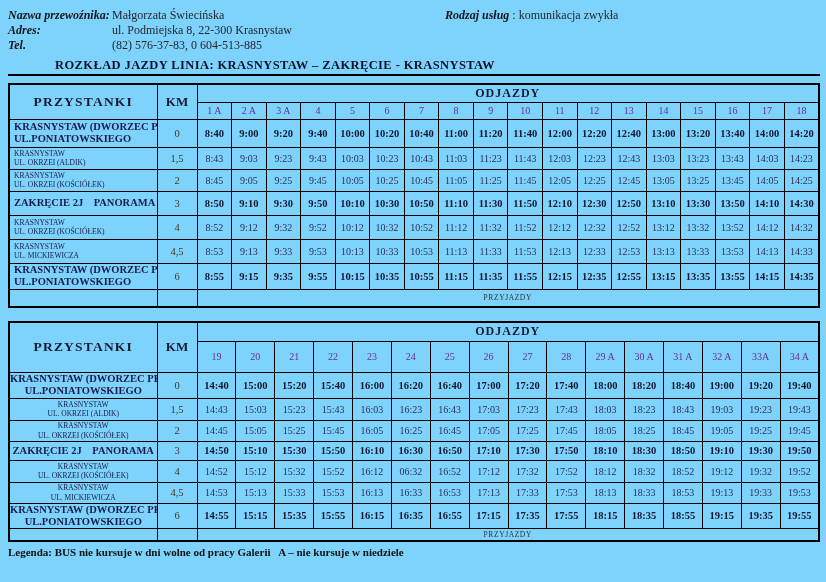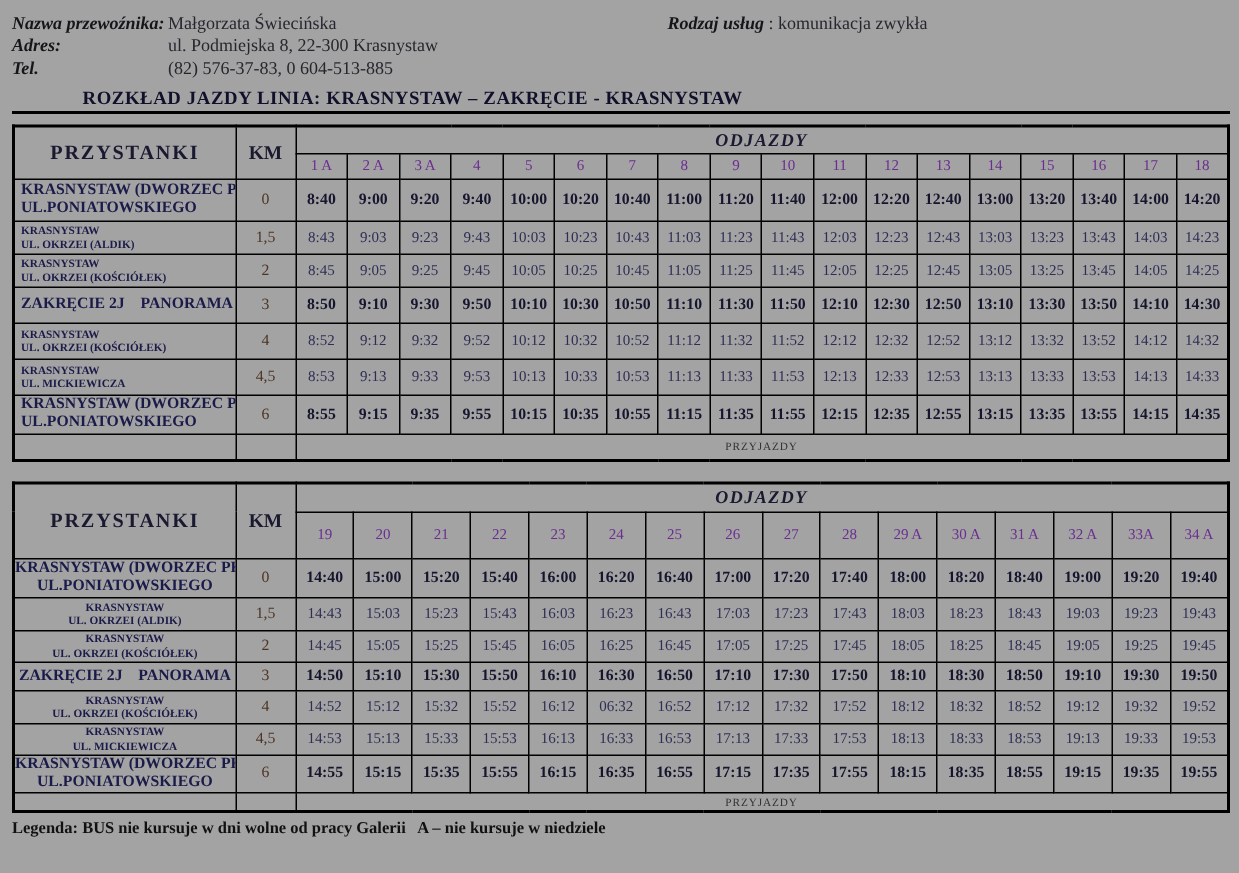--- a/index.html
+++ b/index.html
@@ -1,18 +1,18 @@
 <!DOCTYPE html>
 <html><head>
 <meta charset="utf-8">
 <style>
   html,body{margin:0;padding:0;background:#fff;}
   .page{
     position:relative;width:826px;height:582px;box-sizing:border-box;
-    padding:8px 6px 0 8px;background:#a3a3a3;overflow:hidden;
+    padding:8px 6px 0 8px;background:#7dd3fc;overflow:hidden;
     font-family:"Liberation Serif", serif;color:#1a1a1a;
   }
   
   .doc-header{position:relative;font-size:12px;line-height:15px;}
   .hrow{white-space:pre;}
   .hlabel{font-weight:bold;font-style:italic;display:inline-block;width:104px;color:#15151a;}
   .hvalue{color:#26262e;}
   .doc-header-right{position:absolute;left:437px;top:0;white-space:pre;}
   .doc-header-right .hlabel{width:auto;}
   .doc-title{
@@ -25,28 +25,28 @@
   table.timetable{
     border-collapse:collapse;table-layout:fixed;width:812px;
     border:2px solid #000;margin-top:7px;
   }
   table.t2{margin-top:13px;}
   .timetable th,.timetable td{
     border:1px solid #000;padding:0;text-align:center;vertical-align:middle;overflow:hidden;
   }
   .stops-h{font-size:13.5px;font-weight:bold;letter-spacing:1.2px;color:#191930;}
   .km-h{font-size:13px;font-weight:bold;color:#191930;}
-  .odj-h{font-size:12px;font-weight:bold;letter-spacing:1px;color:#191930;font-style:italic;}
+  .odj-h{font-size:12px;font-weight:bold;letter-spacing:1px;color:#191930;}
   .colnum{font-size:10px;font-weight:normal;color:#6b2d91;}
   .stop-cell{color:#1b1b4a;}
   .stop-cell div{white-space:pre;}
   .t1 .stop-cell{text-align:left;padding-left:4px;}
   .t2 .stop-cell{text-align:center;}
   .stop-lg div{font-size:10.5px;font-weight:bold;line-height:12px;}
-  .stop-sm div{font-size:7.5px;font-weight:bold;line-height:9.5px;}
+  .stop-sm div{font-size:7.5px;font-weight:normal;line-height:9.5px;}
   .km-cell{font-size:10.5px;color:#4d3424;}
   .time-cell{font-size:10px;color:#2e2e55;}
   tr.bold .time-cell{font-size:10.5px;font-weight:bold;color:#15152e;}
   .arrivals-cell{font-size:7.5px;letter-spacing:.6px;color:#333;}
   
   .doc-footer{display:flex;justify-content:space-between;margin-top:4px;width:812px;}
   .legend{font-weight:bold;font-size:11px;white-space:pre;color:#111;}
   .speeds{font-size:11px;white-space:pre;color:#222;padding-right:18px;}
 </style>
 </head>

